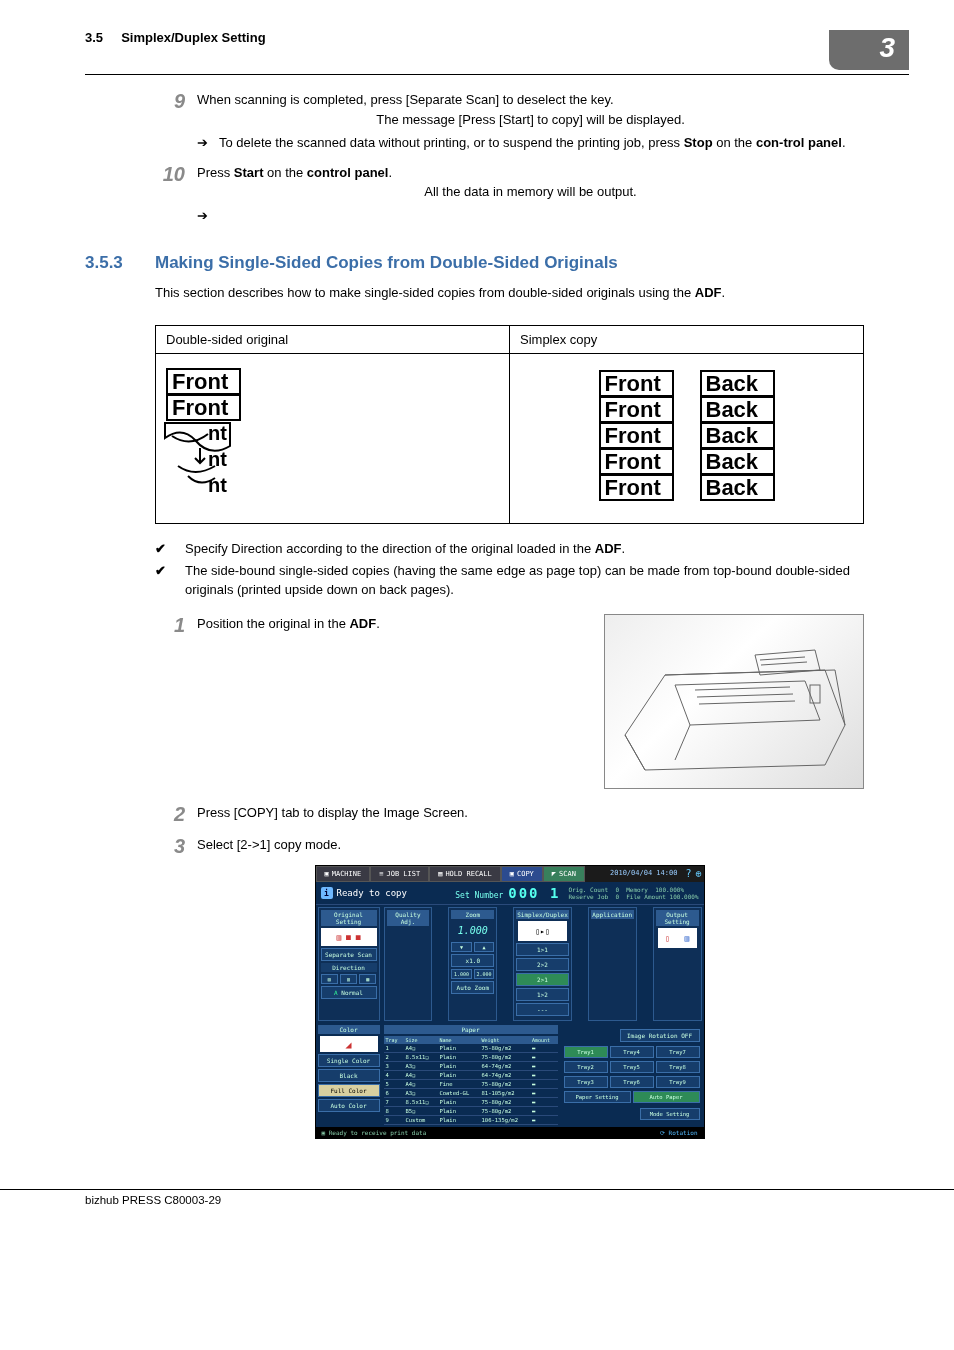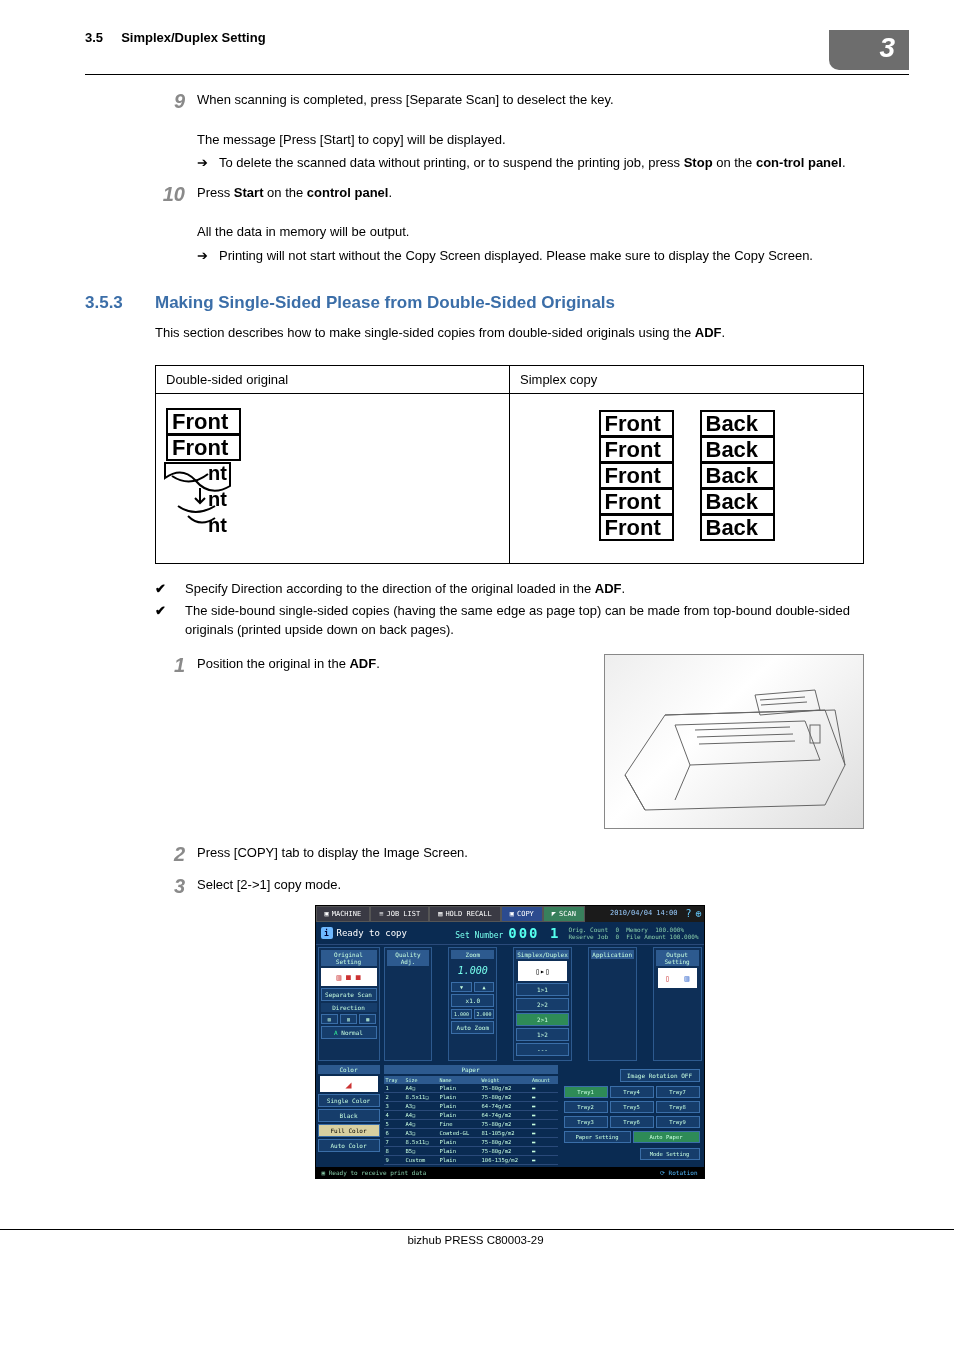--- a/index.html
+++ b/index.html
@@ -52,21 +52,22 @@
     flex-shrink: 0;
     text-align: right;
     padding-right: 12px;
     line-height: 1.1;
   }
   .step-body {
     flex: 1;
     line-height: 1.5;
   }
   .sub-line {
-    margin-top: 20px;
+    margin-top: 0;
+    text-align: center;
   }
   .arrow-row {
     display: flex;
     margin-top: 4px;
   }
   .arrow { width: 22px; flex-shrink:0; }
   .bold { font-weight: bold; }
   .section-heading {
     display: flex;
     margin: 28px 0 10px -70px;
@@ -178,21 +179,21 @@
   .ss-trays { width:140px; margin:2px; padding:2px; }
   .ss-tray-row { display:flex; gap:2px; margin-bottom:3px; }
   .ss-tray-btn { flex:1; background:#163d6b; border:1px solid #3a6ea8; font-size:5.5px; text-align:center; padding:2px; }
   .ss-tray-btn.sel { background:#2e8b57; }
   .ss-footer { background:#000; color:#8ca; font-size:6px; padding:2px 6px; display:flex; justify-content:space-between; }
   .page-footer {
     margin-top: 50px;
     border-top: 1px solid #000;
     padding: 4px 88px 0 85px;
     display: flex;
-    justify-content: center;
+    justify-content: flex-start;
     font-size: 11.5px;
   }
   .svg-adf line, .svg-adf path, .svg-adf polyline, .svg-adf rect { stroke:#666; fill:none; stroke-width:1; }
   .svg-stack path { stroke:#000; fill:none; stroke-width:2; }
 </style>
 </head>
 <body>
 
 <div class="page-header">
   <div class="hdr-left">
@@ -221,28 +222,27 @@
 
   <div class="step-row" style="margin-top:10px;">
     <div class="step-num">10</div>
     <div class="step-body">
       <div>
         <span>Press </span><span class="bold">Start</span><span> on the </span><span class="bold">control panel</span><span>.</span>
       </div>
       <div class="sub-line">All the data in memory will be output.</div>
       <div class="arrow-row">
         <div class="arrow">➔</div>
-        <div>Printing will not start without the Copy Screen displayed. Please make sure to display the Copy Screen.</div>
       </div>
     </div>
   </div>
 
   <div class="section-heading">
     <div class="sec-num">3.5.3</div>
-    <div>Making Single-Sided Please from Double-Sided Originals</div>
+    <div>Making Single-Sided Copies from Double-Sided Originals</div>
   </div>
 
   <div class="intro-line">
     <span>This section describes how to make single-sided copies from double-sided originals using the </span><span class="bold">ADF</span><span>.</span>
   </div>
 
   <table class="diagram-table">
     <tbody>
         <tr>
       <th style="width:50%;">Double-sided original</th>

